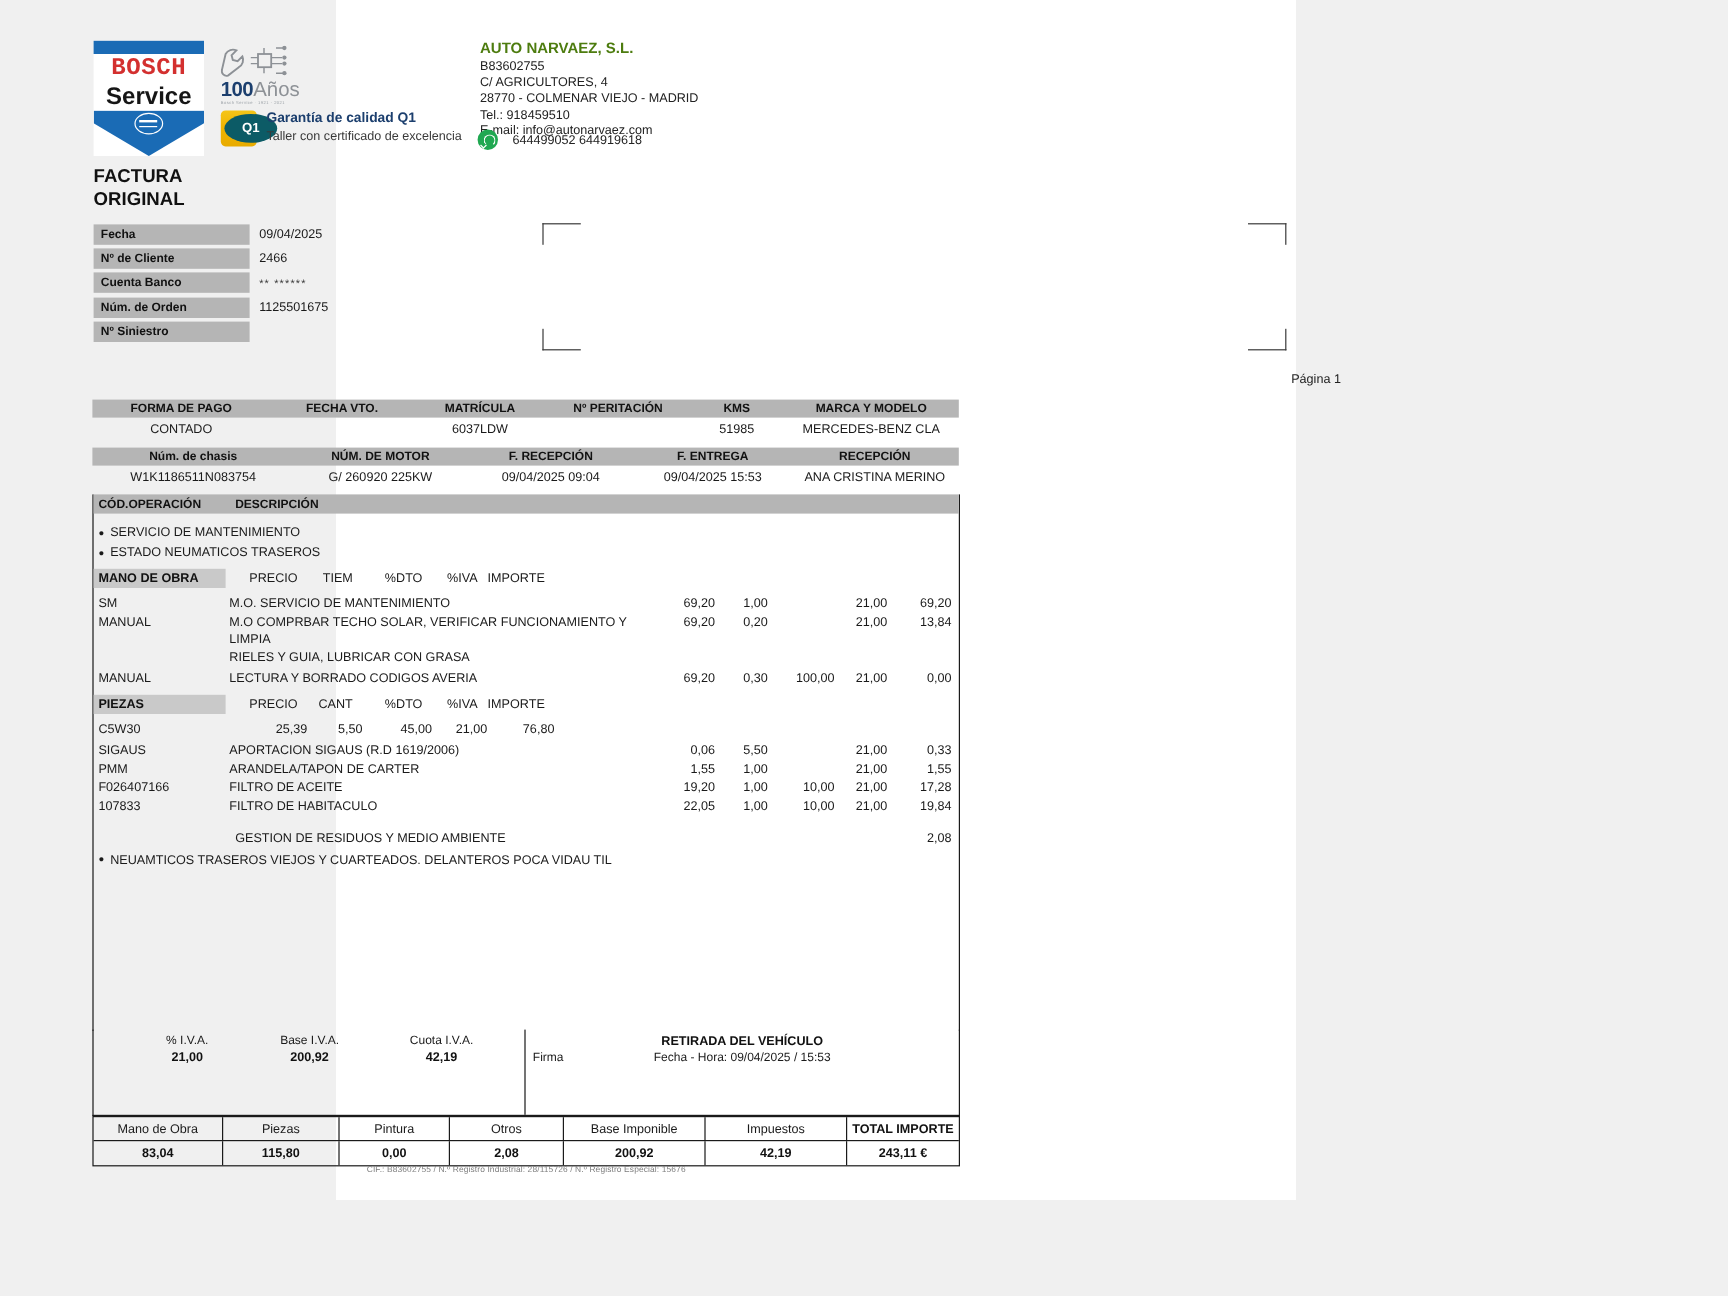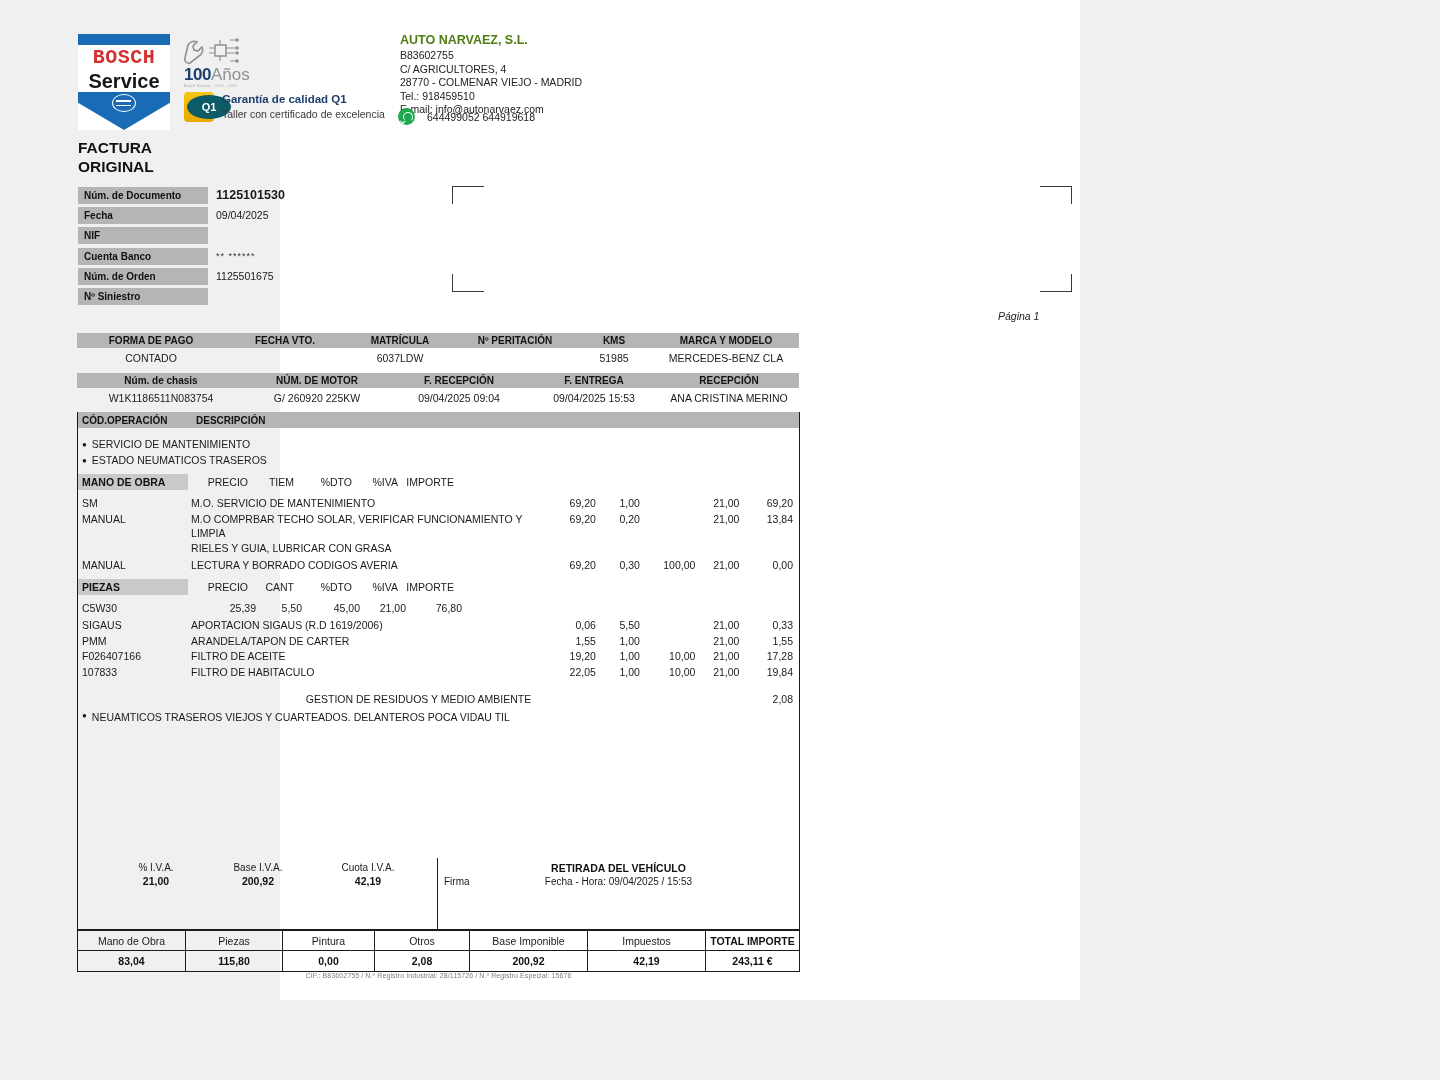--- a/index.html
+++ b/index.html
@@ -151,22 +151,22 @@
   .cm-tr { left: 1040px; top: 186px; }
   .cm-tr .h { right: 0; top: 0; width: 32px; height: 1.4px; }
   .cm-tr .v { right: 0; top: 0; width: 1.4px; height: 18px; }
   .cm-bl { left: 452px; top: 274px; }
   .cm-bl .h { left: 0; bottom: 0; width: 32px; height: 1.4px; }
   .cm-bl .v { left: 0; bottom: 0; width: 1.4px; height: 18px; }
   .cm-br { left: 1040px; top: 274px; }
   .cm-br .h { right: 0; bottom: 0; width: 32px; height: 1.4px; }
   .cm-br .v { right: 0; bottom: 0; width: 1.4px; height: 18px; }
   .pagina {
-    position: absolute; left: 998px; top: 310px;
-    font-size: 10.5px; color: #222; font-style: italic;
+    position: absolute; left: 1076px; top: 310px;
+    font-size: 10.5px; color: #222;
   }
 
   
   .vtable { position: absolute; left: 77px; width: 722px; }
   .vhead {
     display: flex; height: 15px; align-items: center;
     background: #b5b5b5;
     font-weight: bold; font-size: 10px; color: #111;
   }
   .vbody {
@@ -212,21 +212,21 @@
   .irow { display: flex; font-size: 10.5px; color: #1a1a1a; line-height: 14.5px; padding-top: 1px; }
   .c-code { width: 118px; padding-left: 4px; }
   .c-desc { width: 363px; }
   .c-precio { width: 60px; text-align: right; }
   .c-cant { width: 46px; text-align: right; }
   .c-dto { width: 58px; text-align: right; }
   .c-iva { width: 46px; text-align: right; }
   .c-imp { width: 62px; text-align: right; padding-right: 6px; }
 
   .gestion { display: flex; font-size: 10.5px; color: #1a1a1a; margin-top: 14px; }
-  .gestion .gdesc { width: 481px; padding-left: 118px; text-align: right; }
+  .gestion .gdesc { width: 481px; padding-left: 118px; }
   .gestion .gimp { width: 62px; text-align: right; margin-left: 210px; padding-right: 6px; }
 
   .notebl {
     display: flex; font-size: 10.5px; color: #1a1a1a;
     padding-left: 4px; margin-top: 6px;
   }
   .notebl .dot { margin-right: 5px; font-size: 8px; }
 
   
   .ivabox {
@@ -323,30 +323,26 @@
     <span class="wa-num">644499052 644919618</span>
   </div>
 
   <div class="factura">
     <div>FACTURA</div>
     <div>ORIGINAL</div>
   </div>
 
   <div class="docinfo">
     <div class="dirow">
-        <div class="dlabel">Núm. de Documento</div>
-        <div class="dval big">1125101530</div>
-      </div>
-    <div class="dirow">
         <div class="dlabel">Fecha</div>
         <div class="dval">09/04/2025</div>
       </div>
     <div class="dirow">
-        <div class="dlabel">NIF</div>
-        <div class="dval"></div>
+        <div class="dlabel">Nº de Cliente</div>
+        <div class="dval">2466</div>
       </div>
     <div class="dirow">
         <div class="dlabel">Cuenta Banco</div>
         <div class="dval dots">** ******</div>
       </div>
     <div class="dirow">
         <div class="dlabel">Núm. de Orden</div>
         <div class="dval">1125501675</div>
       </div>
     <div class="dirow">

